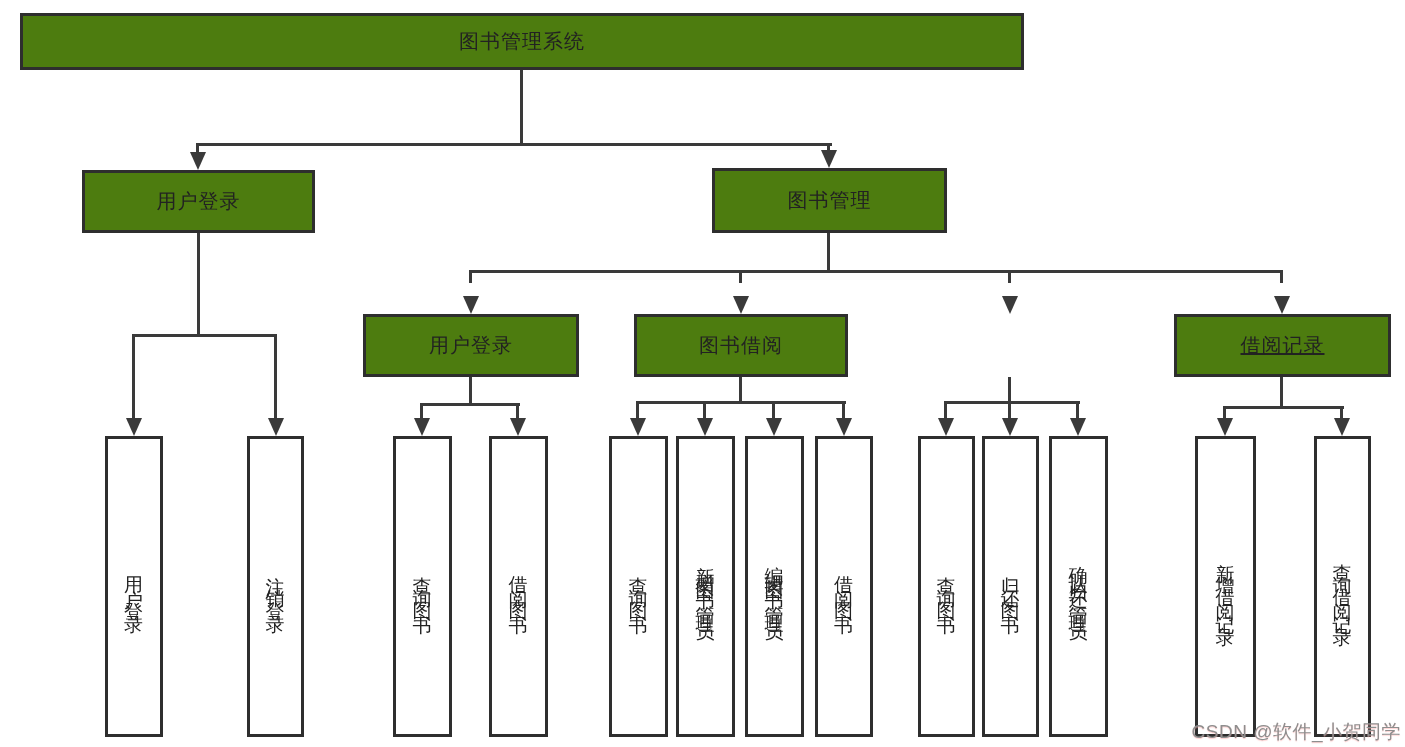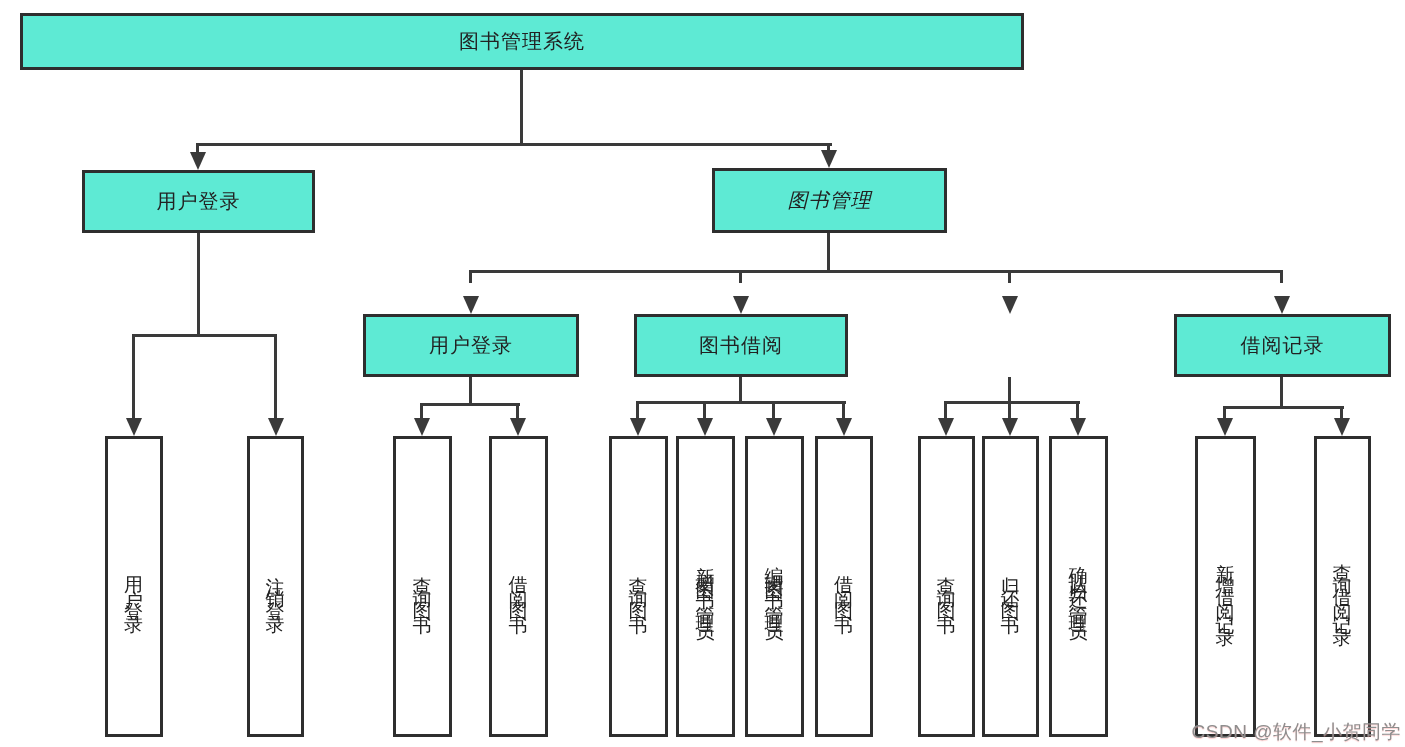--- a/index.html
+++ b/index.html
@@ -1,21 +1,21 @@
 <!DOCTYPE html>
 <html><head>
 <meta charset="utf-8">
 <style>
   html,body{margin:0;padding:0;background:#ffffff;}
   #stage{
     position:relative;width:1405px;height:747px;background:#ffffff;overflow:hidden;
     font-family:"Liberation Sans",sans-serif;color:#1f1f1f;
   }
   .box{
-    position:absolute;background:#5eead4;border:3px solid #2e2e2e;box-sizing:border-box;
+    position:absolute;background:#4d7c0f;border:3px solid #2e2e2e;box-sizing:border-box;
     display:flex;align-items:center;justify-content:center;
     font-size:20px;color:#222;letter-spacing:1px;
   }
   .leaf{
     position:absolute;top:436px;height:301px;background:#ffffff;border:3px solid #2e2e2e;
     box-sizing:border-box;display:flex;align-items:center;justify-content:center;
   }
   .vtext{
     writing-mode:vertical-rl;text-orientation:mixed;
     font-size:19px;letter-spacing:13px;color:#222;line-height:1;
@@ -46,21 +46,21 @@
   <div class="vline" style="left:520px;top:70px;height:76px;"></div>
   <div class="hline" style="left:196px;top:143px;width:636px;"></div>
   <div class="vline" style="left:196px;top:143px;height:11px;"></div>
   <div class="arrow" style="left:190px;top:152px;"></div>
   <div class="vline" style="left:827px;top:143px;height:9px;"></div>
   <div class="arrow" style="left:821px;top:150px;"></div>
 
   <div class="box" style="left:82px;top:170px;width:233px;height:63px;">
     <span>用户登录</span>
   </div>
-  <div class="box" style="left:712px;top:168px;width:235px;height:65px;font-style:italic;">
+  <div class="box" style="left:712px;top:168px;width:235px;height:65px;">
     <span>图书管理</span>
   </div>
 
   <div class="vline" style="left:197px;top:233px;height:104px;"></div>
   <div class="hline" style="left:132px;top:334px;width:145px;"></div>
   <div class="vline" style="left:132px;top:334px;height:86px;"></div>
   <div class="arrow" style="left:126px;top:418px;"></div>
   <div class="vline" style="left:274px;top:334px;height:86px;"></div>
   <div class="arrow" style="left:268px;top:418px;"></div>
 
@@ -74,21 +74,21 @@
   <div class="arrow" style="left:1002px;top:296px;"></div>
   <div class="vline" style="left:1280px;top:270px;height:13px;"></div>
   <div class="arrow" style="left:1274px;top:296px;"></div>
 
   <div class="box" style="left:363px;top:314px;width:216px;height:63px;">
     <span>用户登录</span>
   </div>
   <div class="box" style="left:634px;top:314px;width:214px;height:63px;">
     <span>图书借阅</span>
   </div>
-  <div class="box" style="left:1174px;top:314px;width:217px;height:63px;">
+  <div class="box" style="left:1174px;top:314px;width:217px;height:63px;text-decoration:underline;">
     <span>借阅记录</span>
   </div>
 
   <div class="vline" style="left:469px;top:377px;height:29px;"></div>
   <div class="hline" style="left:420px;top:403px;width:100px;"></div>
   <div class="vline" style="left:420px;top:403px;height:15px;"></div>
   <div class="arrow" style="left:414px;top:418px;"></div>
   <div class="vline" style="left:516px;top:403px;height:15px;"></div>
   <div class="arrow" style="left:510px;top:418px;"></div>
 

